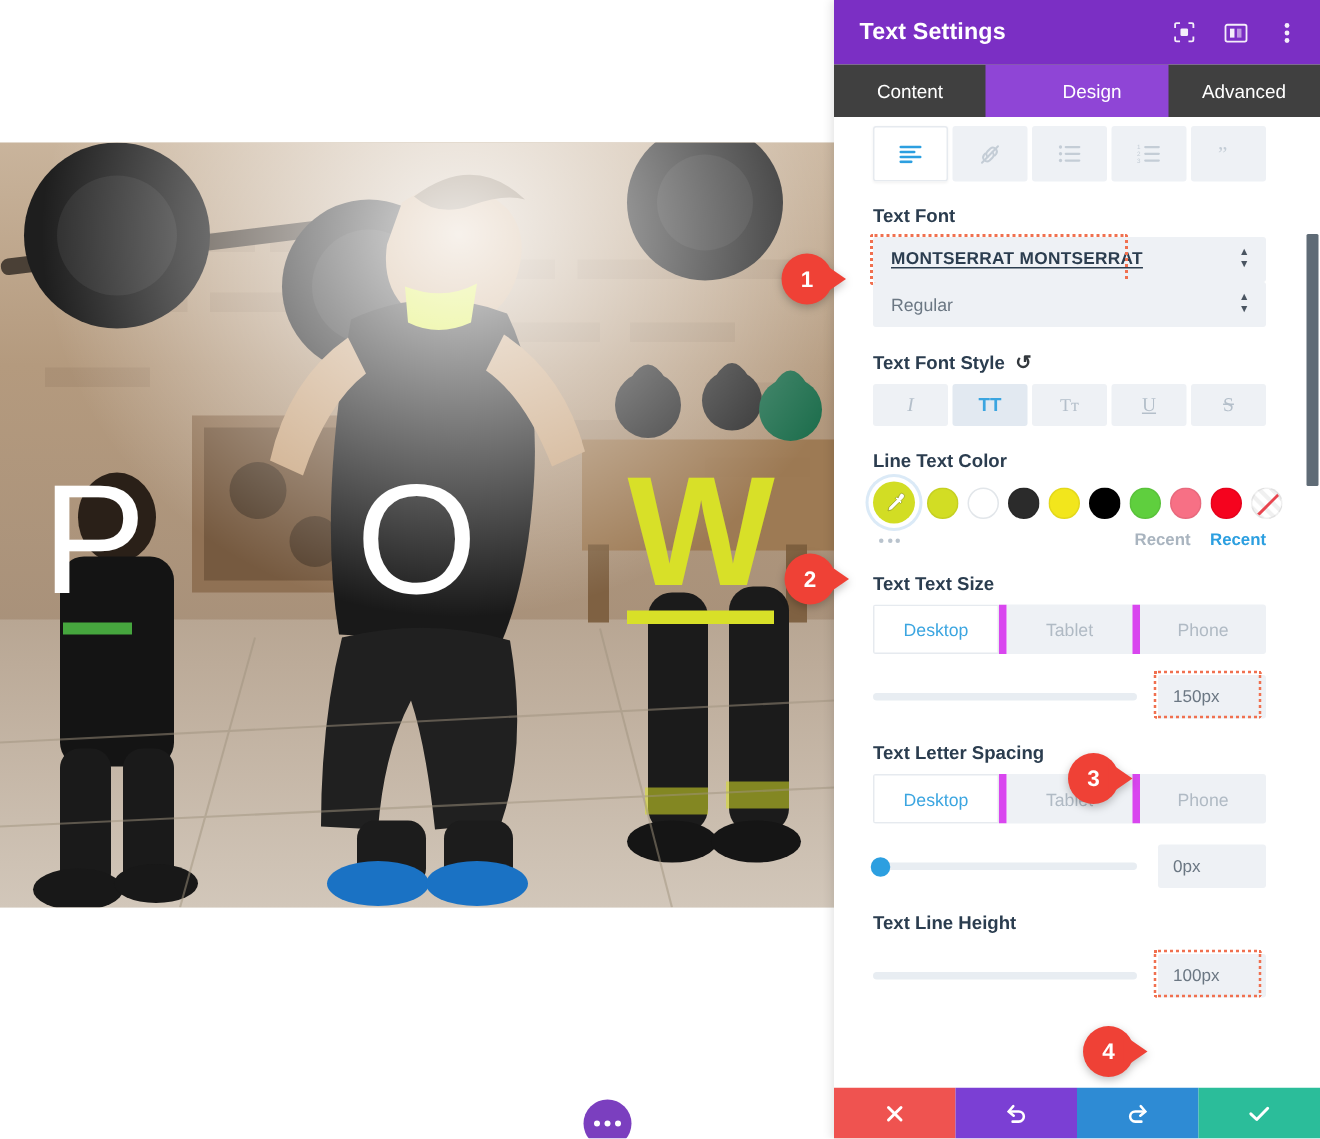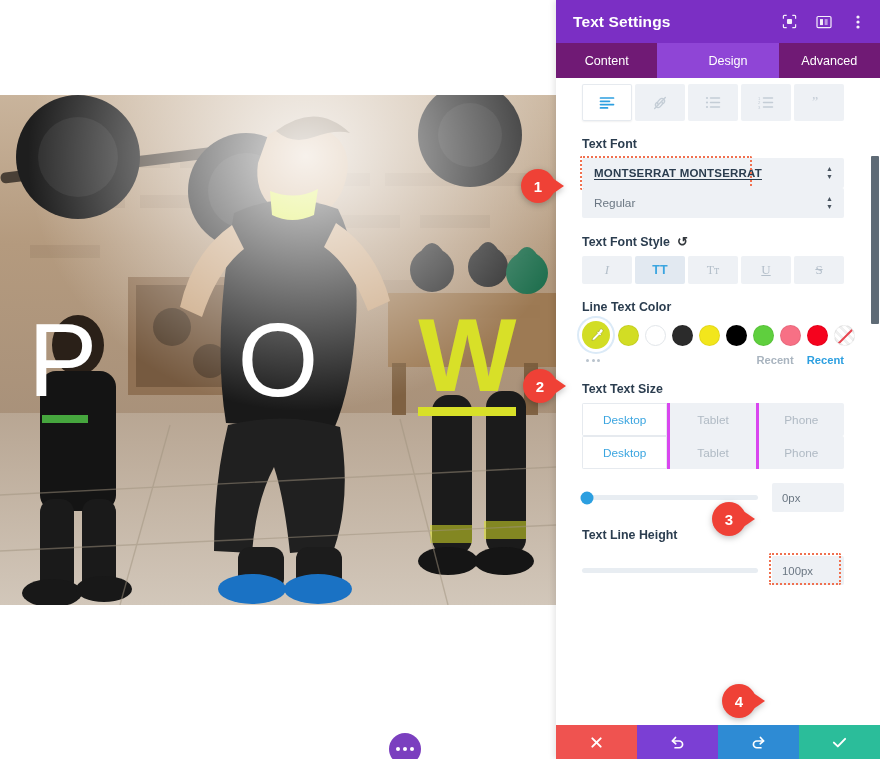--- a/index.html
+++ b/index.html
@@ -51,21 +51,21 @@
   }
   .panel-header {
     height: 43px; background: #7b2fc4; display: flex; align-items: center;
     padding: 0 14px 0 17px; flex: 0 0 43px;
   }
   .panel-title { color: #fff; font-size: 15.5px; font-weight: 700; letter-spacing: .1px; }
   .panel-header-icons { margin-left: auto; display: flex; align-items: center; gap: 17px; }
   .hicon { width: 17px; height: 17px; display: flex; align-items: center; justify-content: center; cursor: pointer; opacity: .92; }
   .hicon svg { display: block; }
 
-  .panel-tabs { height: 35px; background: #701a75; display: flex; flex: 0 0 35px; justify-content: flex-end; }
+  .panel-tabs { height: 35px; background: #404040; display: flex; flex: 0 0 35px; justify-content: flex-end; }
   .ptab {
     flex: 1; display: flex; align-items: center; justify-content: center;
     color: #ffffff; font-size: 12.6px; font-weight: 400; cursor: pointer;
     background: transparent; border: none; font-family: inherit;
   }
   .ptab.active { background: #8f45d6; font-weight: 400; padding-left: 20px; }
 
   .panel-body { flex: 1 1 auto; position: relative; overflow: hidden; background: #fff; }
   .panel-scroll { position: absolute; inset: 0 10px 0 0; overflow: hidden; padding: 0 26px; }
 
@@ -151,21 +151,21 @@
   .sw-more i { width: 3px; height: 3px; border-radius: 50%; background: #b9c3cd; display: block; }
   .sw-links { margin-left: auto; display: flex; gap: 13px; font-size: 11.2px; font-weight: 700; }
   .sw-saved { color: #a9b4bf; cursor: pointer; }
   .sw-recent { color: #2c9fe0; cursor: pointer; }
 
   
   .device-tabs { display: flex; background: #eef1f5; border-radius: 2px; overflow: hidden; height: 33px; }
   .dtab {
     flex: 1; display: flex; align-items: center; justify-content: center;
     font-size: 11.8px; color: #b0bac4; cursor: pointer; background: transparent;
-    border: none; font-family: inherit; border-right: 3px solid #d946ef;
+    border: none; font-family: inherit; border-right: 5px solid #d946ef;
   }
   .dtab:last-child { border-right: none; }
   .dtab.active { background: #ffffff; color: #3ba5e0; box-shadow: 0 0 0 1px #e6eaef inset; }
 
   
   .slider-row { display: flex; align-items: center; margin-top: 14px; gap: 0; }
   .slider-track {
     flex: 1 1 auto; height: 5px; border-radius: 3px; background: #e8edf2;
     position: relative; margin-right: 14px;
   }
@@ -499,21 +499,26 @@
             <span class="sw-recent">Recent</span>
           </span>
         </div>
 
         <div class="field-label">Text Text Size</div>
         <div class="device-tabs">
           <button class="dtab active">Desktop</button>
           <button class="dtab">Tablet</button>
           <button class="dtab">Phone</button>
         </div>
-
+        <div class="slider-row">
+          <div class="slider-track"></div>
+          <div class="num-box dash-num">150px</div>
+        </div>
+
+        <div class="field-label">Text Letter Spacing</div>
         <div class="device-tabs">
           <button class="dtab active">Desktop</button>
           <button class="dtab">Tablet</button>
           <button class="dtab">Phone</button>
         </div>
         <div class="slider-row">
           <div class="slider-track">
             <span class="slider-knob" style="left:3%"></span>
           </div>
           <div class="num-box">0px</div>

